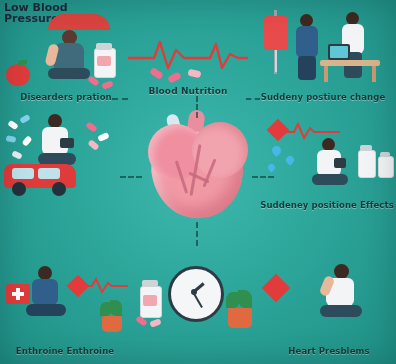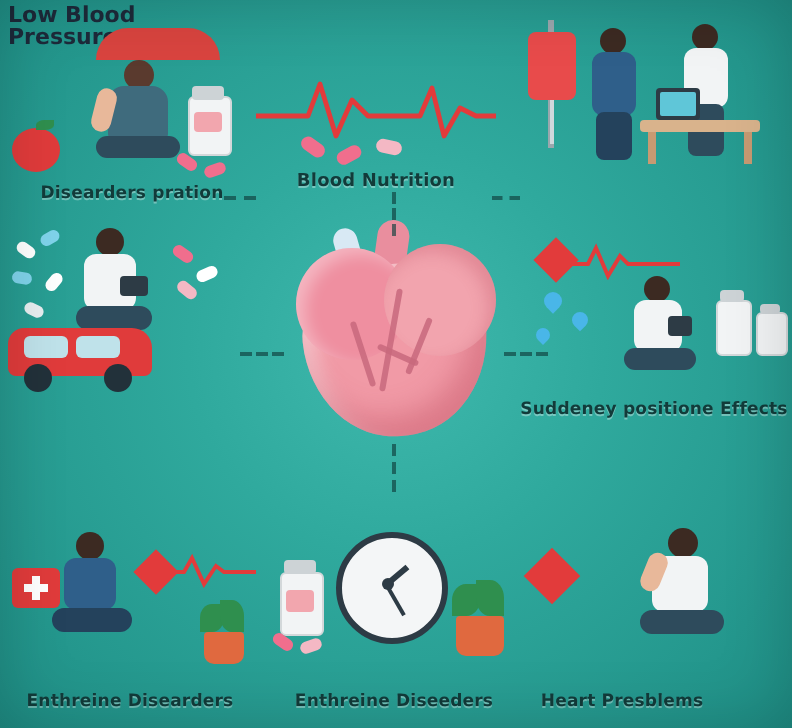--- a/index.html
+++ b/index.html
@@ -184,20 +184,21 @@
 
     <div class="desk" style="left:66px;top:54px;width:60px;height:6px;"></div>
     <div class="abs" style="left:70px;top:60px;width:4px;height:16px;background:#c79a72;"></div>
     <div class="abs" style="left:118px;top:60px;width:4px;height:16px;background:#c79a72;"></div>
     <div class="monitor" style="left:74px;top:38px;width:22px;height:16px;"></div>
     <div class="abs" style="left:76px;top:40px;width:18px;height:12px;background:#5fc6d8;border-radius:1px;"></div>
   </div>
 
   <div class="cap" style="left:6px;top:92px;width:120px;">Disearders pration</div>
   <div class="cap big" style="left:130px;top:86px;width:116px;">Blood Nutrition</div>
+  <div class="cap" style="left:252px;top:92px;width:142px;">Suddeny postiure change</div>
 
   <div class="dashed" style="left:112px;top:98px;width:16px;"></div>
   <div class="dashed" style="left:246px;top:98px;width:14px;"></div>
 
   <div class="abs" style="left:2px;top:108px;width:128px;height:92px;">
 
     <div class="pill" style="left:6px;top:14px;width:10px;height:6px;background:#ffffff;"></div>
     <div class="pill" style="left:18px;top:8px;width:10px;height:6px;background:#7fd3ea;transform:rotate(-30deg);"></div>
     <div class="pill" style="left:4px;top:28px;width:10px;height:6px;background:#7fd3ea;transform:rotate(10deg);"></div>
     <div class="pill" style="left:20px;top:30px;width:10px;height:6px;background:#ffffff;transform:rotate(-50deg);"></div>
@@ -299,18 +300,17 @@
   </div>
 
   <div class="abs" style="left:262px;top:262px;width:134px;height:88px;">
     <div class="redheart" style="left:4px;top:16px;width:20px;height:20px;"></div>
     <div class="person-head" style="left:72px;top:2px;width:15px;height:15px;background:#3c2a22;"></div>
     <div class="blob" style="left:64px;top:16px;width:28px;height:28px;background:#f2f4f5;border-radius:6px;"></div>
     <div class="blob" style="left:58px;top:43px;width:42px;height:12px;background:#2e4b5c;border-radius:6px;"></div>
     <div class="blob" style="left:60px;top:14px;width:10px;height:20px;background:#e8b89a;border-radius:5px;transform:rotate(22deg);"></div>
   </div>
 
-  <div class="cap" style="left:2px;top:346px;width:126px;">Enthreine Disearders</div>
-  <div class="cap" style="left:134px;top:346px;width:126px;">Enthreine Diseeders</div>
-  <div class="cap" style="left:248px;top:346px;width:126px;">Heart Presblems</div>
+  <div class="cap" style="left:2px;top:346px;width:126px;">Enthroine Enthroine</div>
+  <div class="cap" style="left:266px;top:346px;width:126px;">Heart Presblems</div>
 
   <div id="vig"></div>
 </div>
 
 </body></html>

